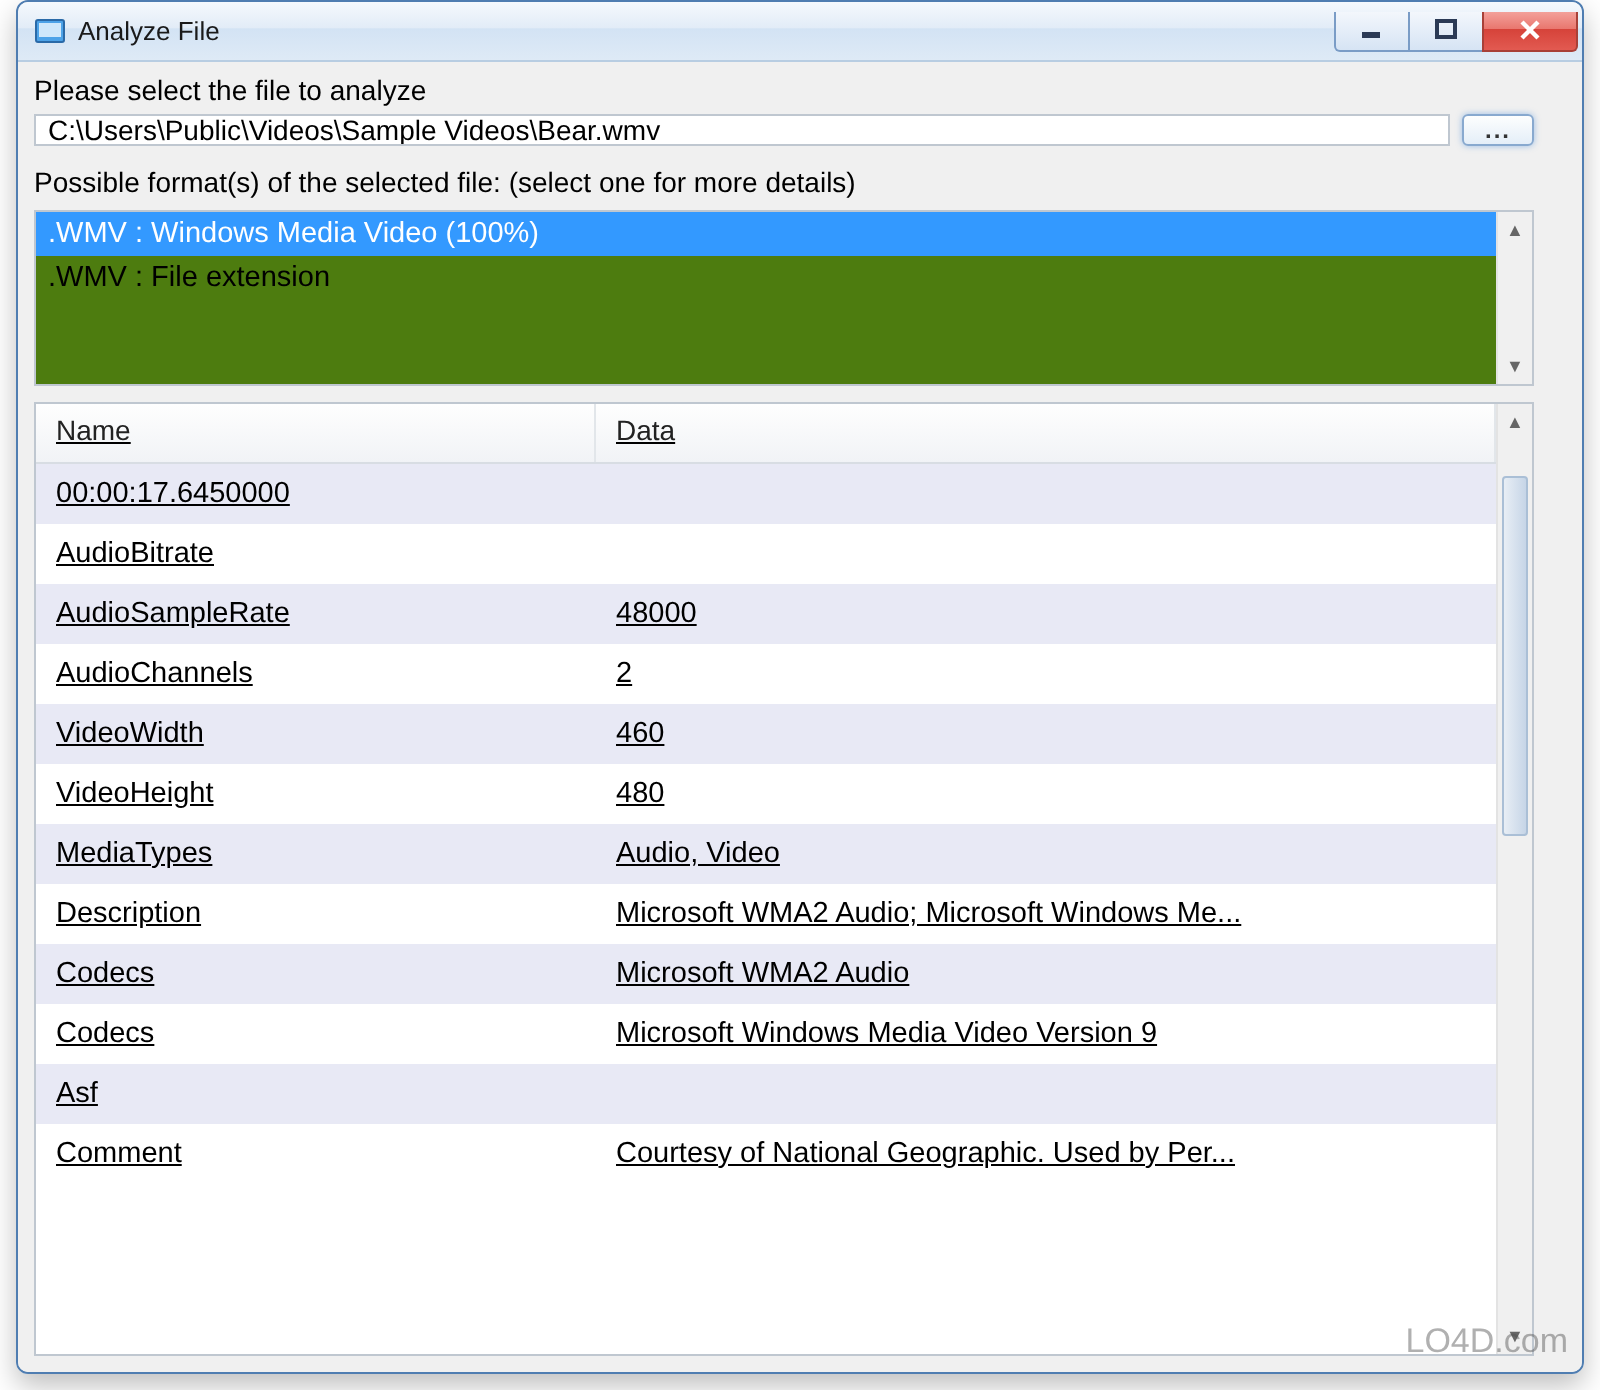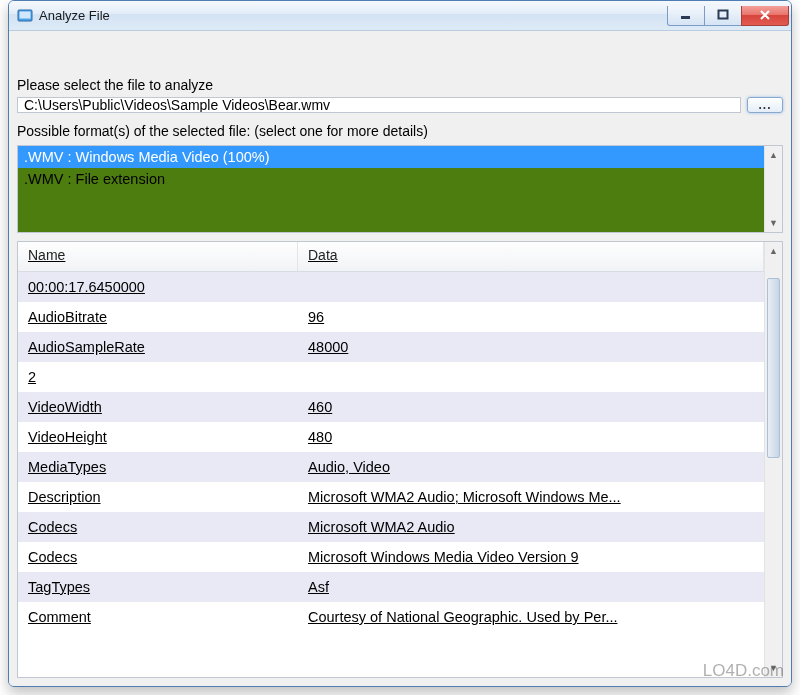--- a/index.html
+++ b/index.html
@@ -59,26 +59,25 @@
     background: linear-gradient(to bottom, #f3a09a 0%, #e9766e 45%, #d6433a 46%, #e25a51 100%);
     border-color: #a84038;
     border-bottom-right-radius: 3px;
     width: 48px;
   }
   .win-btn svg { display: block; }
   
   .client {
     flex: 1;
     background: #f0f0f0;
-    padding: 6px 8px 8px 8px;
+    padding: 6px 24px 8px 8px;
     display: flex;
     flex-direction: column;
     gap: 4px;
     overflow: hidden;
-    margin-top: 40px;
   }
   .label { font-size: 14px; color: #000; }
   .path-row { display: flex; gap: 6px; align-items: stretch; }
   .path-input {
     flex: 1;
     height: 16px;
     border: 1px solid #bfc7d0;
     background: #fff;
     padding: 2px 6px;
     font-size: 14px;
@@ -246,27 +245,27 @@
         <div class="grid-header">
           <div class="gh col-name">Name</div>
           <div class="gh col-data">Data</div>
         </div>
         <div class="grid-body" id="grid-body">
               <div class="row">
                 <div class="cell col-data">00:00:17.6450000</div>
               </div>
               <div class="row">
                 <div class="cell col-name">AudioBitrate</div>
-                <div class="cell col-data">96</div>
               </div>
               <div class="row">
                 <div class="cell col-name">AudioSampleRate</div>
                 <div class="cell col-data">48000</div>
               </div>
               <div class="row">
+                <div class="cell col-name">AudioChannels</div>
                 <div class="cell col-data">2</div>
               </div>
               <div class="row">
                 <div class="cell col-name">VideoWidth</div>
                 <div class="cell col-data">460</div>
               </div>
               <div class="row">
                 <div class="cell col-name">VideoHeight</div>
                 <div class="cell col-data">480</div>
               </div>
@@ -280,21 +279,20 @@
               </div>
               <div class="row">
                 <div class="cell col-name">Codecs</div>
                 <div class="cell col-data">Microsoft WMA2 Audio</div>
               </div>
               <div class="row">
                 <div class="cell col-name">Codecs</div>
                 <div class="cell col-data">Microsoft Windows Media Video Version 9</div>
               </div>
               <div class="row">
-                <div class="cell col-name">TagTypes</div>
                 <div class="cell col-data">Asf</div>
               </div>
               <div class="row">
                 <div class="cell col-name">Comment</div>
                 <div class="cell col-data">Courtesy of National Geographic.  Used by Per...</div>
               </div>
             </div>
       </div>
       <div class="details-scroll">
         <div class="scroll-arrow">▲</div>

